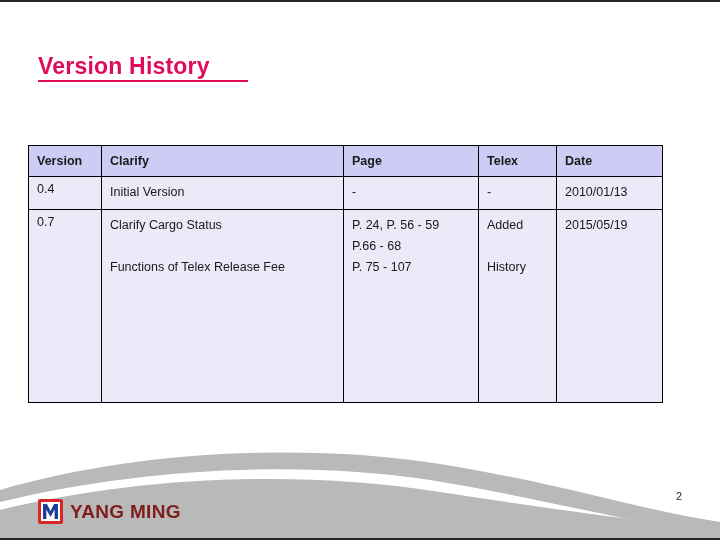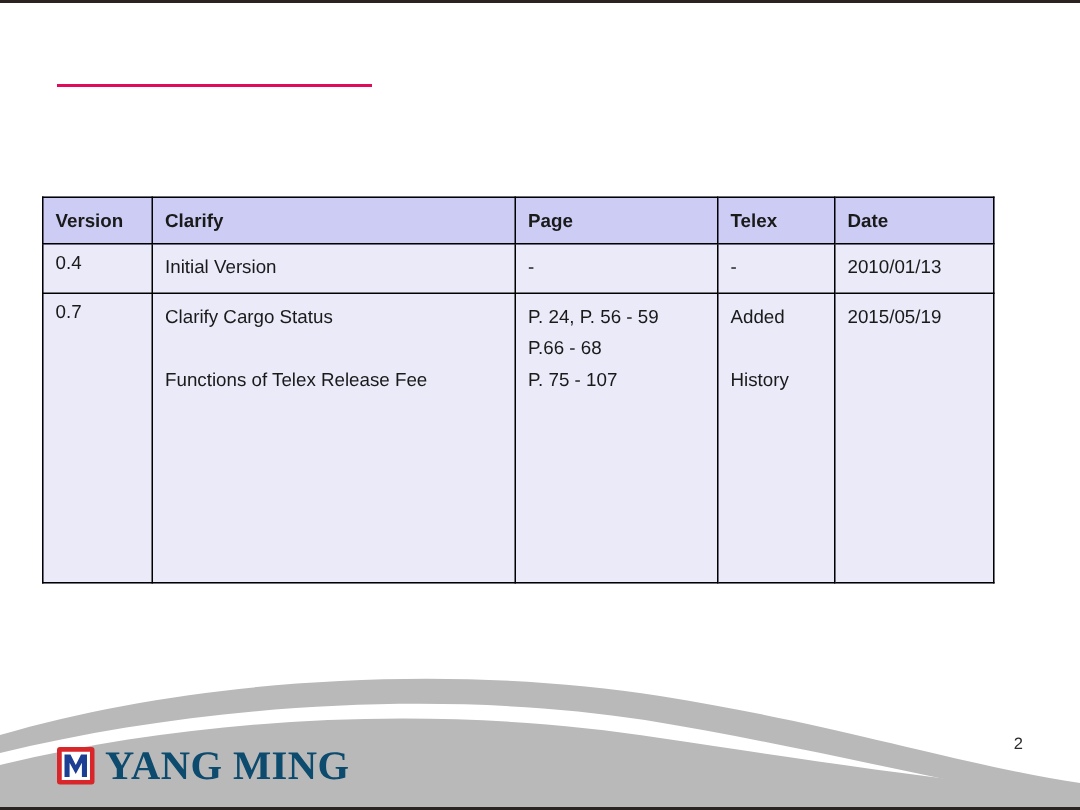--- a/index.html
+++ b/index.html
@@ -43,25 +43,25 @@
     margin-top: 2px;
     height: 2px;
     width: 210px;
     background: #e00b5b;
   }
 
   
   .vh-table {
     position: absolute;
     left: 28px;
-    top: 129px;
+    top: 143px;
     width: 634px;
     border-collapse: collapse;
     table-layout: fixed;
-    background: #c4b5fd;
+    background: #ec4899;
   }
   .vh-table td, .vh-table th {
     border: 1.5px solid #000000;
     padding: 5px 7px 5px 8px;
     font-size: 12.5px;
     color: #1a1a1a;
     vertical-align: top;
     text-align: left;
     font-family: "Liberation Sans", sans-serif;
     background: #eaeaf9;
@@ -117,44 +117,45 @@
     height: 25px;
     background: #d8262a;
     border-radius: 2px;
     position: relative;
     display: flex;
     align-items: center;
     justify-content: center;
   }
   .logo-mark svg { display: block; }
   .logo-text {
-    font-size: 27px;
+    font-size: 19px;
     font-weight: bold;
-    color: #0c4a6e;
+    color: #7f1d1d;
     letter-spacing: 0.3px;
     line-height: 1;
-    font-family: Liberation Serif, serif;
+    font-family: Liberation Sans, sans-serif;
   }
 
   
   .page-num {
     position: absolute;
     right: 38px;
     bottom: 36px;
     font-size: 11px;
     color: #2b2b2b;
     font-family: "Liberation Sans", sans-serif;
   }
 </style>
 </head>
 <body>
 
 <div class="slide">
 
   <div class="title-wrap">
+    <div class="slide-title">Version History</div>
     <div class="title-underline"></div>
   </div>
 
   <table class="vh-table">
     <colgroup>
       <col class="col-version">
       <col class="col-chapter">
       <col class="col-page">
       <col class="col-reason">
       <col class="col-date">

